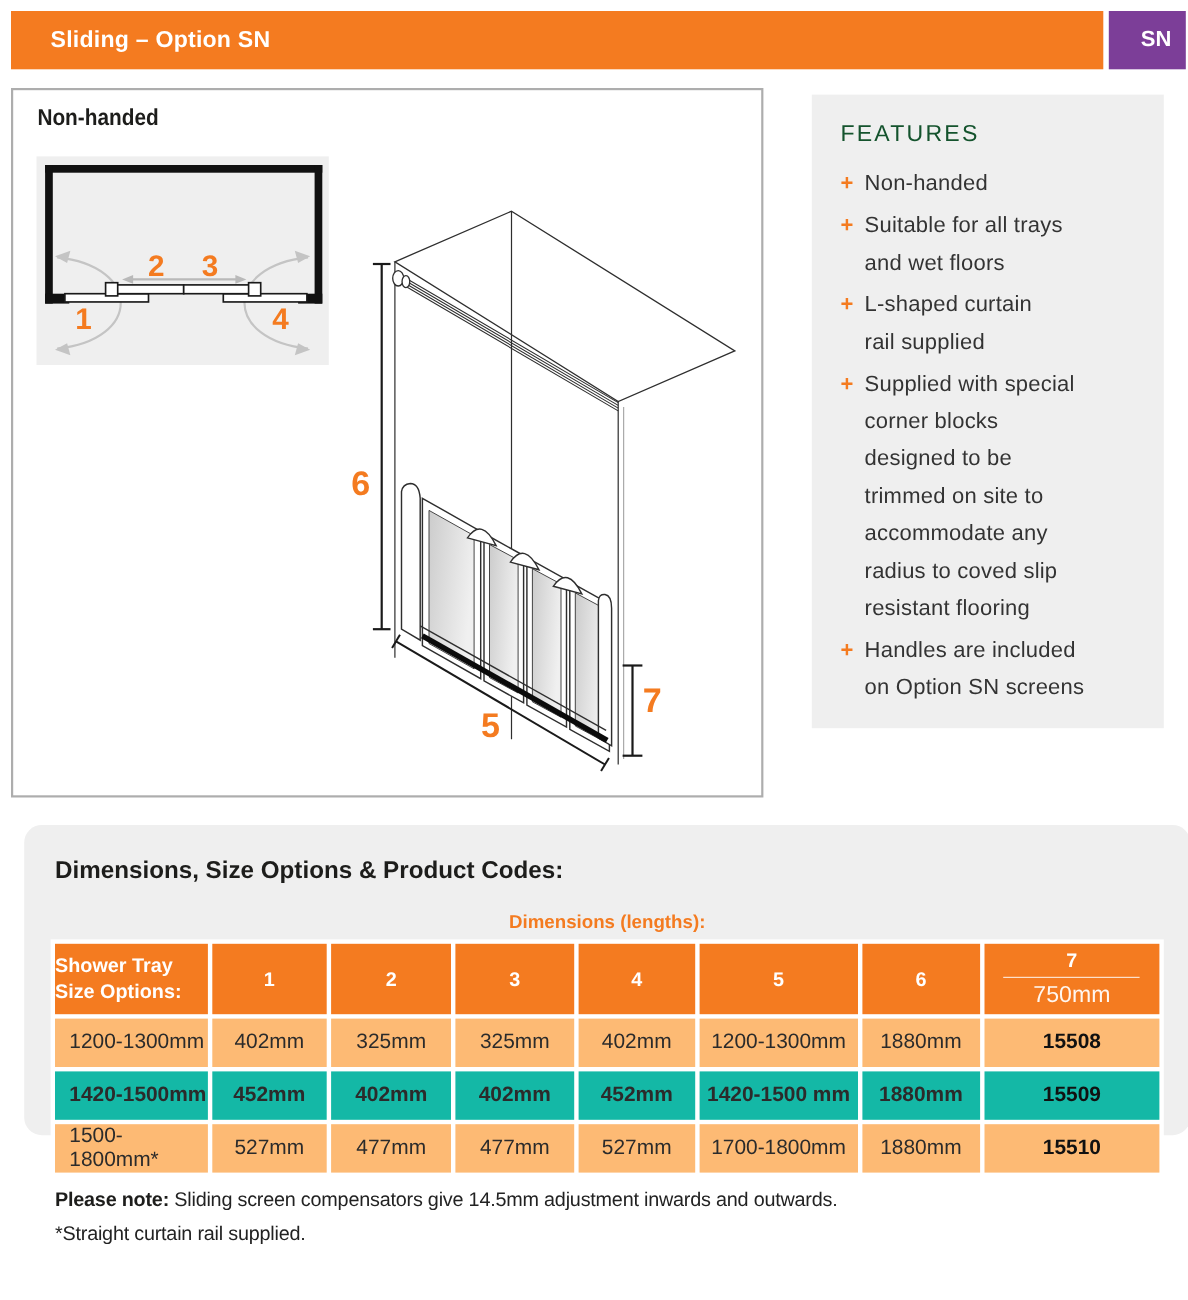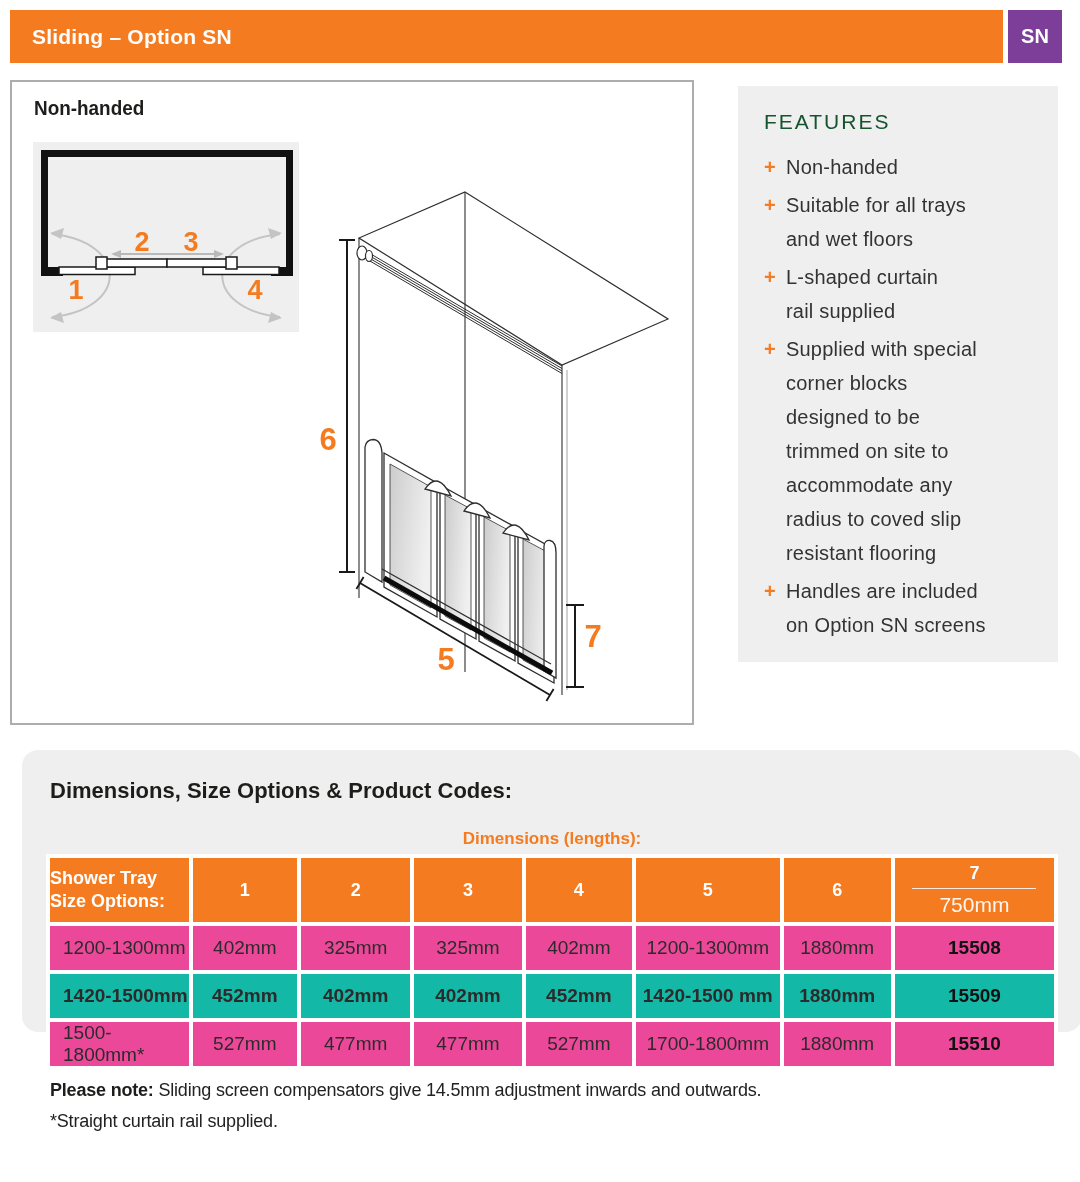--- a/index.html
+++ b/index.html
@@ -4,27 +4,27 @@
 <style>
   html,body{margin:0;padding:0;}
   body{
     width:1080px;height:1182px;position:relative;background:#ffffff;
     font-family:"Liberation Sans", sans-serif;color:#1d1d1b;overflow:hidden;
   }
   
   .topbar{
     position:absolute;left:10px;top:10px;width:993px;height:53px;
     background:#F47B20;color:#fff;display:flex;align-items:center;
-    padding-left:22px;box-sizing:border-box;font-size:21px;font-weight:bold;
+    padding-left:36px;box-sizing:border-box;font-size:21px;font-weight:bold;
     letter-spacing:.2px;
   }
   .badge{
     position:absolute;left:1008px;top:10px;width:54px;height:53px;
     background:#7C3E98;color:#fff;display:flex;align-items:center;justify-content:center;
-    font-size:20px;font-weight:bold;
+    font-size:20px;font-weight:bold;padding-left:16px;
   }
   
   .diagram-box{
     position:absolute;left:10px;top:80px;width:684px;height:645px;
     border:2px solid #adadad;background:#fff;box-sizing:border-box;
   }
   .diagram-title{
     position:absolute;left:22px;top:14px;margin:0;font-size:21px;font-weight:bold;
     color:#1d1d1b;transform:scaleX(.9);transform-origin:left center;white-space:nowrap;
   }
@@ -66,21 +66,21 @@
   table.size-table col.c4{width:10.9%;} table.size-table col.c5{width:14.7%;}
   table.size-table col.c6{width:11.0%;}
   th{
     background:#F47B20;color:#fff;font-size:18px;font-weight:bold;height:64px;
     text-align:center;vertical-align:middle;padding:0;
   }
   th.corner{text-align:left;line-height:1.3;}
   .col7-line{width:78%;height:1px;background:rgba(255,255,255,.85);margin:4px auto;}
   .col7-sub{font-size:21px;font-weight:normal;color:rgba(255,255,255,.93);}
   td{
-    background:#ec4899;color:#2b2b2b;font-size:19px;height:44px;
+    background:#fdba74;color:#2b2b2b;font-size:19px;height:44px;
     text-align:center;vertical-align:middle;padding:0;
   }
   tr.dark td{background:#14b8a6;font-weight:bold;}
   td.size-col{text-align:left;padding-left:13px;}
   td.code-col{font-weight:bold;color:#111;}
   .note{position:absolute;left:28px;top:330px;font-size:18px;color:#222;letter-spacing:-.2px;}
   .note b{color:#1d1d1b;}
   .footnote{position:absolute;left:28px;top:361px;font-size:18px;color:#222;letter-spacing:-.2px;}
   
   svg text.numlabel{fill:#F47B20;font-weight:bold;font-family:"Liberation Sans",sans-serif;}

